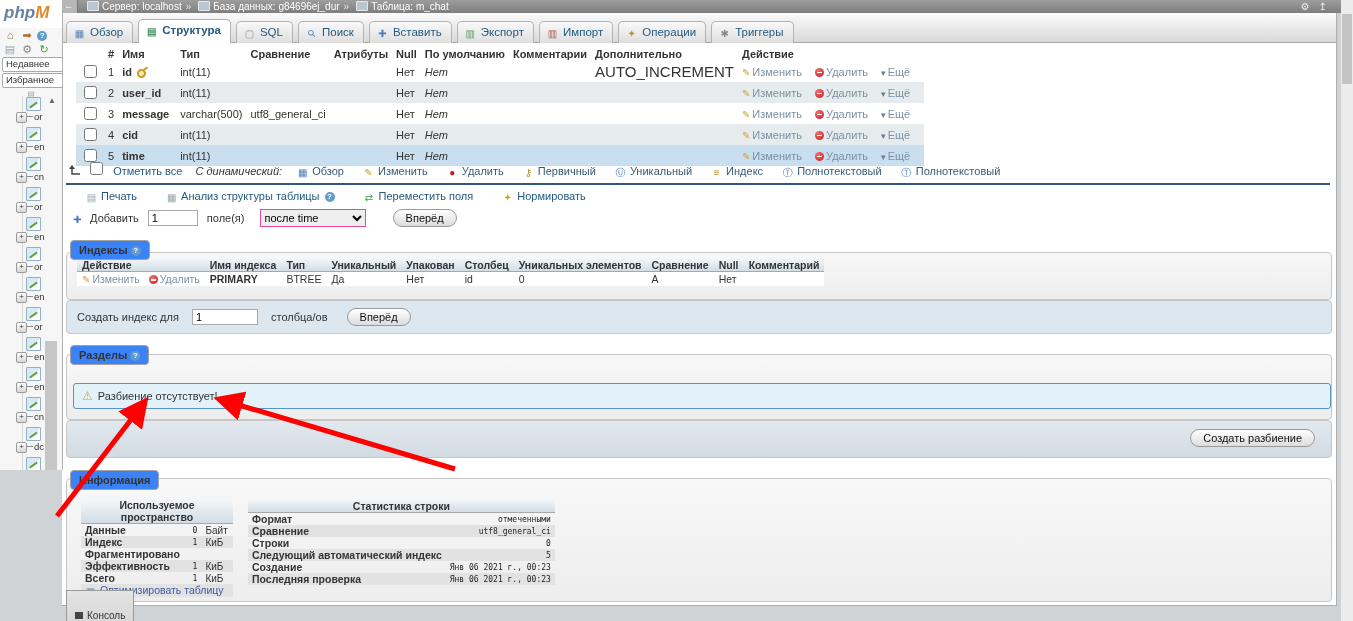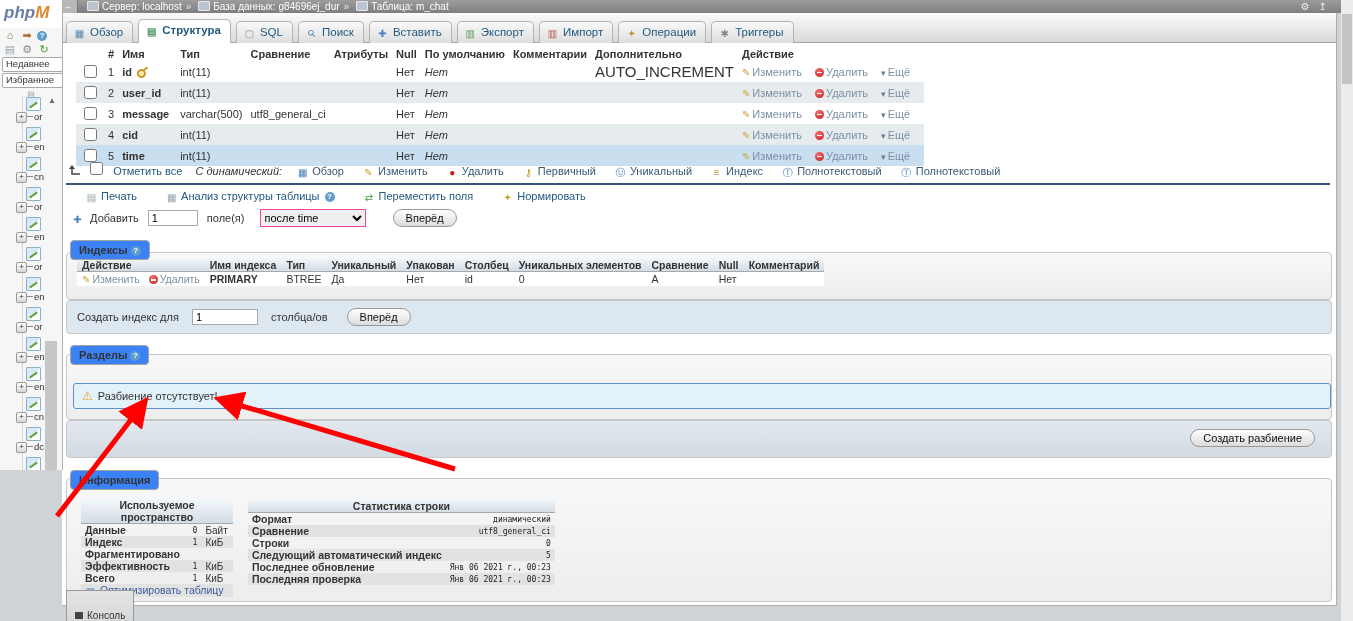--- a/index.html
+++ b/index.html
@@ -642,43 +642,43 @@
       </table>
       <table class="mini-table" id="stats-table">
         <thead>
             <tr>
               <th colspan="2">Статистика строки</th>
             </tr>
           </thead>
         <tbody id="stats-body">
   <tr>
     <td class="lbl">Формат</td>
-    <td class="mono-val">динамический</td>
+    <td class="mono-val">отмеченными</td>
   </tr>
 
   <tr>
     <td class="lbl">Сравнение</td>
     <td class="mono-val">utf8_general_ci</td>
   </tr>
 
   <tr>
     <td class="lbl">Строки</td>
     <td class="mono-val">0</td>
   </tr>
 
   <tr>
     <td class="lbl">Следующий автоматический индекс</td>
     <td class="mono-val">5</td>
   </tr>
 
-
-  <tr>
-    <td class="lbl">Последнее обновление</td>
+  <tr>
+    <td class="lbl">Создание</td>
     <td class="mono-val">Янв 06 2021 г., 00:23</td>
   </tr>
+
 
   <tr>
     <td class="lbl">Последняя проверка</td>
     <td class="mono-val">Янв 06 2021 г., 00:23</td>
   </tr>
 </tbody>
       </table>
     </div>
   </div>
 

